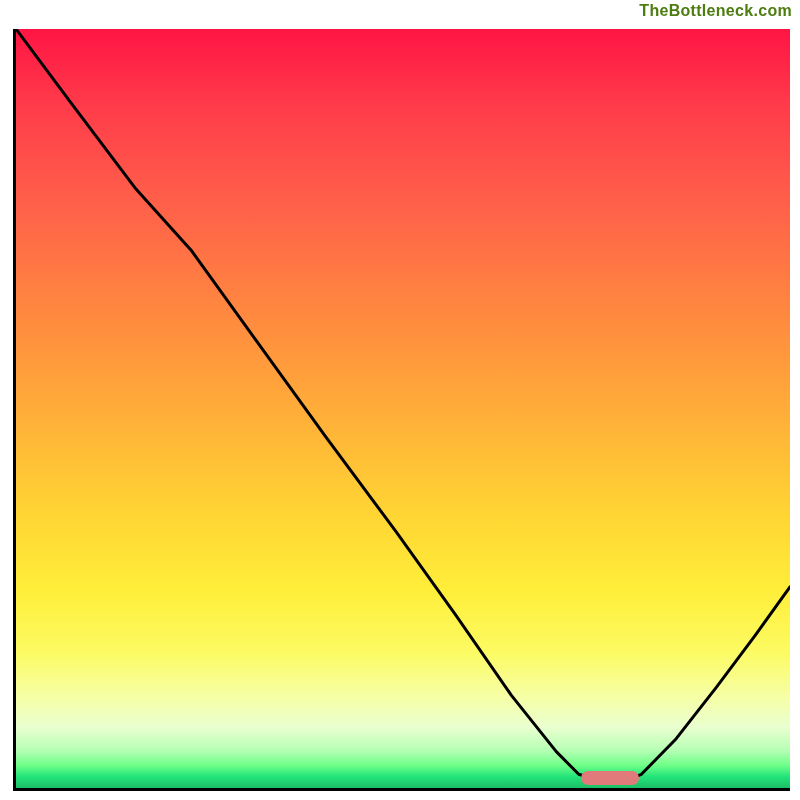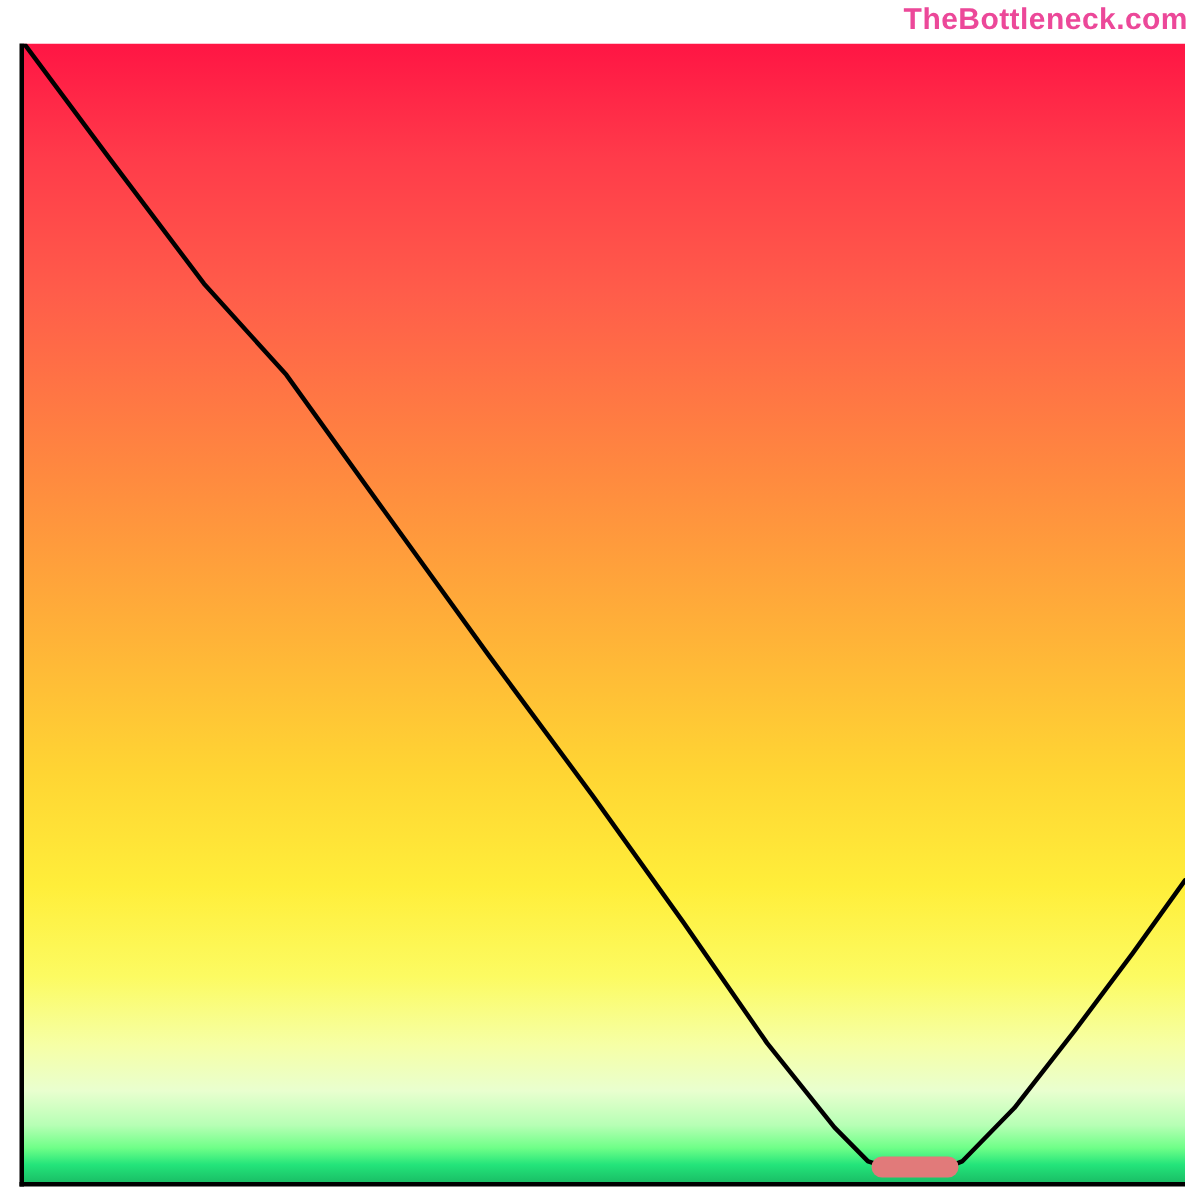--- a/index.html
+++ b/index.html
@@ -13,23 +13,23 @@
   }
   .container {
     position: relative;
     width: 800px;
     height: 800px;
   }
   .watermark {
     position: absolute;
     top: 2px;
     right: 8px;
-    font-size: 20px;
+    font-size: 16px;
     font-weight: 600;
-    color: #ec4899;
+    color: #4d7c0f;
     letter-spacing: 0.3px;
     z-index: 5;
   }
   .plot-area {
     position: absolute;
     left: 13px;
     top: 29px;
     width: 774px;
     height: 759px;
     border-left: 3px solid #000000;

